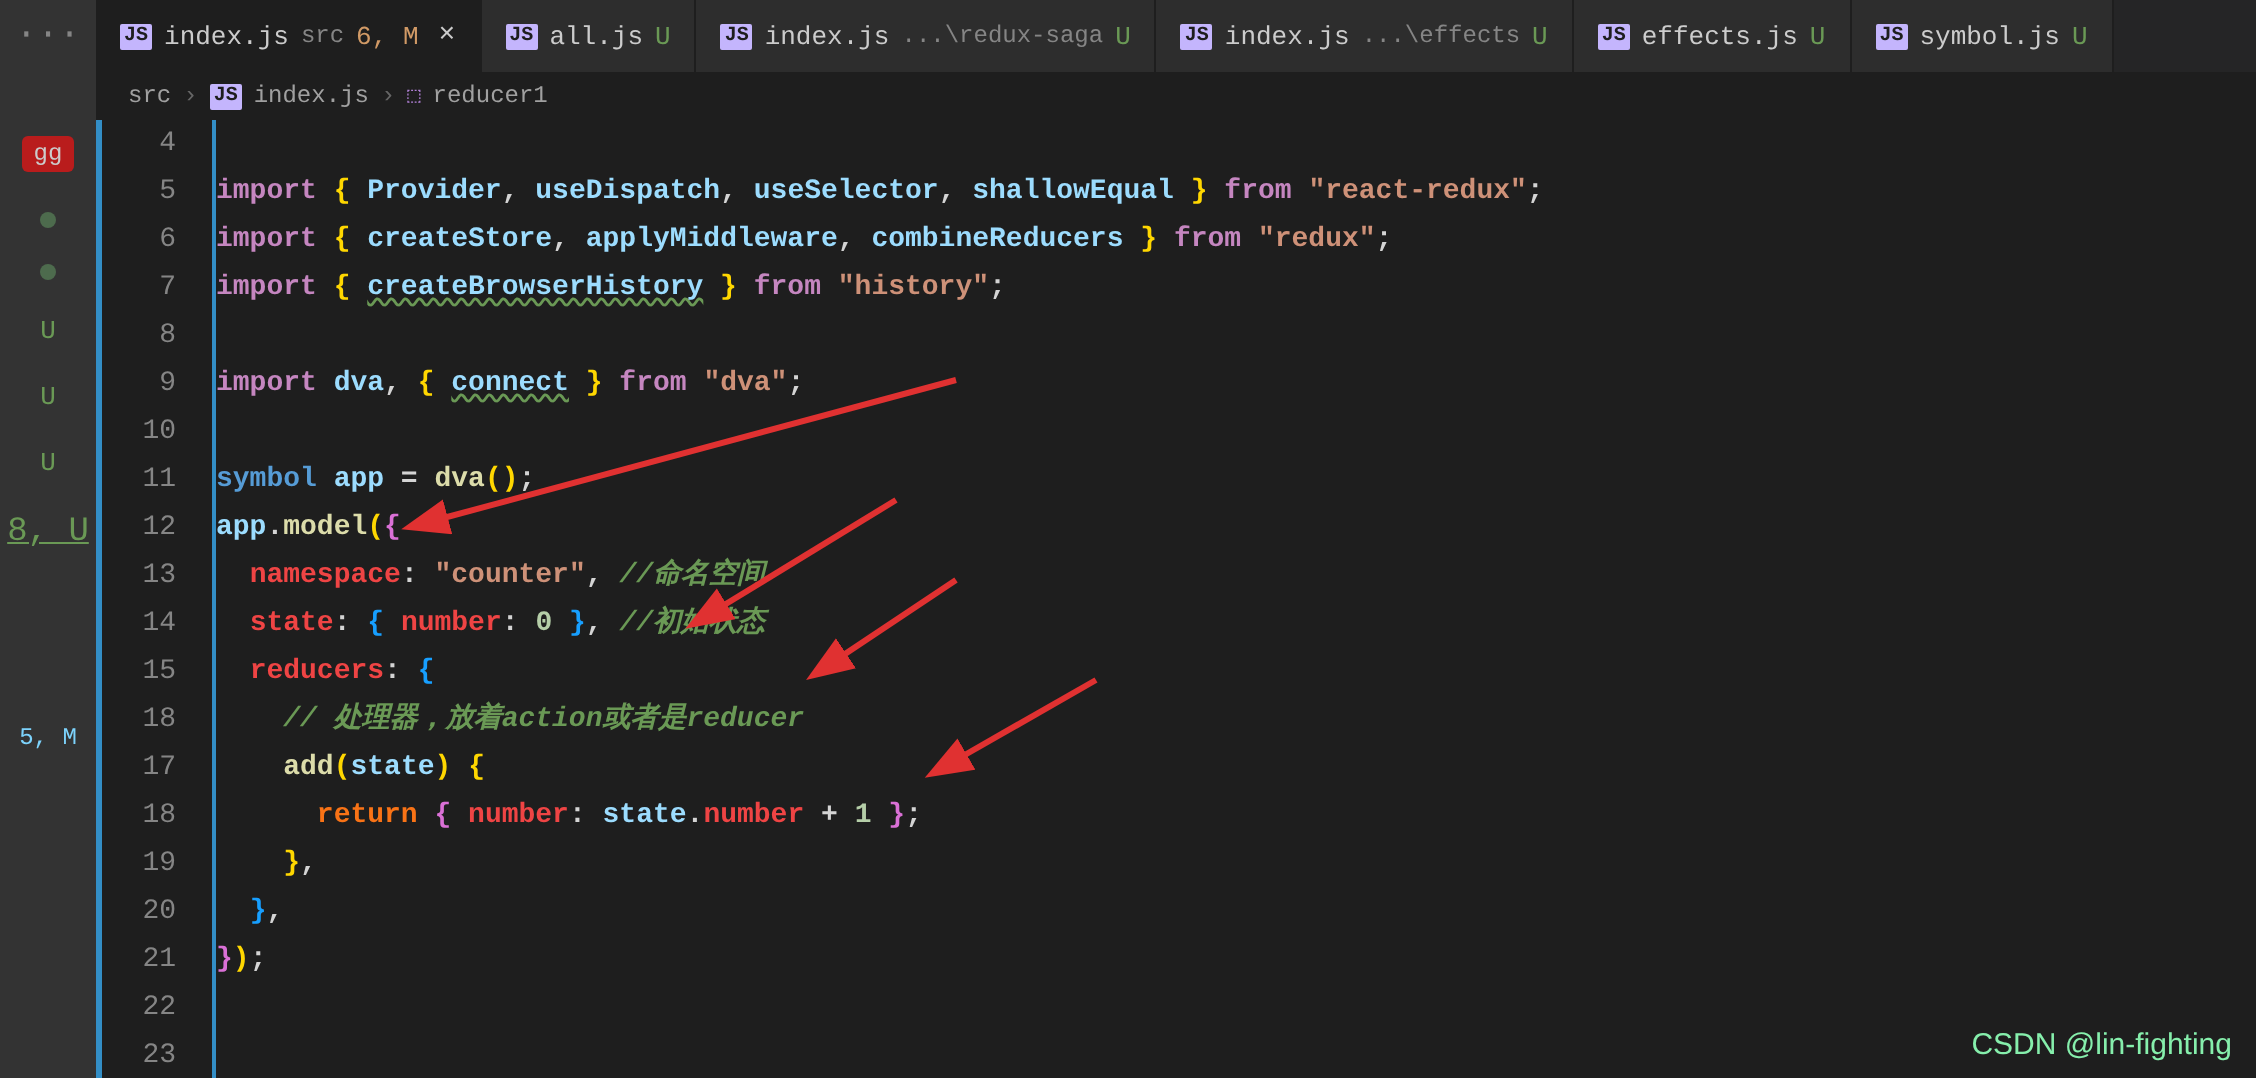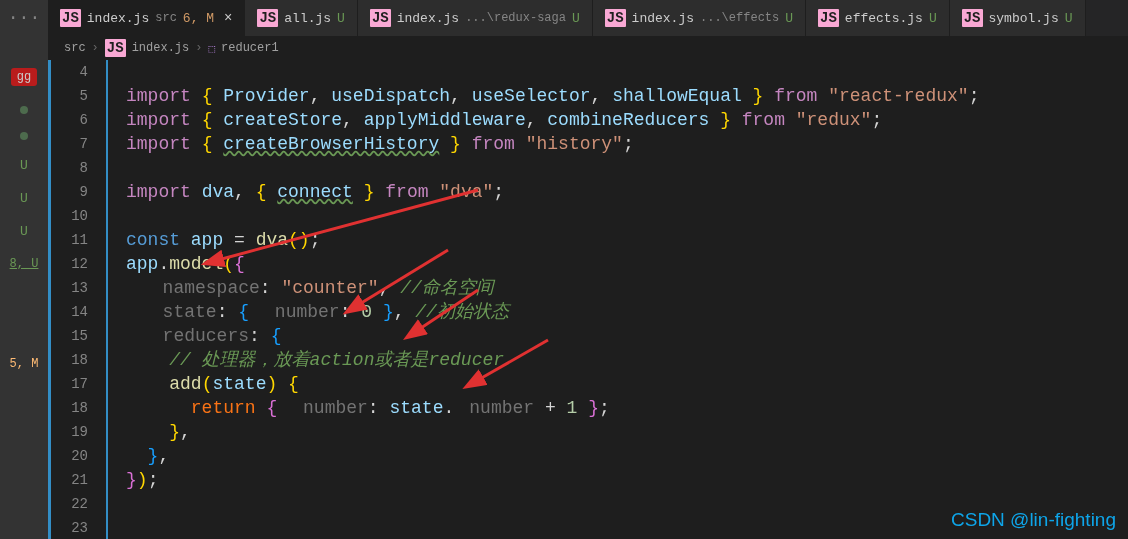--- a/index.html
+++ b/index.html
@@ -47,25 +47,25 @@
       width: 8px; height: 8px;
       border-radius: 50%;
       background: #4d6b4d;
     }
     .status-u {
       color: #6a9955;
       font-size: 13px;
     }
     .status-bu {
       color: #6a9955;
-      font-size: 12px;
+      font-size: 17px;
       text-decoration: underline;
     }
     .status-m {
-      color: #fdba74;
+      color: #7dd3fc;
       font-size: 12px;
     }
     .tabs {
       position: absolute;
       left: 48px; top: 0;
       right: 0;
       height: 36px;
       background: #252526;
       display: flex;
       align-items: stretch;
@@ -77,24 +77,24 @@
       gap: 6px;
       background: #2d2d2d;
       border-right: 1px solid #1e1e1e;
       cursor: pointer;
       font-size: 13px;
     }
     .tab.active {
       background: #1e1e1e;
     }
     .js-icon {
-      background: #f9a8d4;
+      background: #c4b5fd;
       color: #1e1e1e;
       font-weight: bold;
-      font-size: 14px;
+      font-size: 10px;
       padding: 1px 2px;
       border-radius: 1px;
     }
     .tab-name { color: #cccccc; }
     .tab-suffix { color: #858585; font-size: 12px; }
     .tab-status-m { color: #d19a66; }
     .tab-status-u { color: #6a9955; }
     .tab-close { color: #cccccc; font-size: 14px; margin-left: 4px; }
     .breadcrumb {
       position: absolute;
@@ -135,57 +135,57 @@
       left: 0; top: 0;
       width: 3px;
       height: 100%;
       background: #338ec6;
     }
     .line-num {
       height: 24px;
       line-height: 24px;
     }
     .code {
-      padding-left: 18px;
-      font-size: 18px;
+      font-size: 14px;
       line-height: 24px;
+      font-weight: bold;
     }
     .code-line {
       height: 24px;
       white-space: pre;
     }
     .k-import { color: #c586c0; }
     .k-from { color: #c586c0; }
     .k-const { color: #569cd6; }
     .k-return { color: #f97316; }
     .brace { color: #ffd700; }
     .brace2 { color: #da70d6; }
     .brace3 { color: #179fff; }
     .ident { color: #9cdcfe; }
     .fn { color: #dcdcaa; }
     .str { color: #ce9178; }
     .num { color: #b5cea8; }
     .comment { color: #6a9955; font-style: italic; }
     .op { color: #d4d4d4; }
-    .prop { color: #737373; margin-left: 15px; }
+    .prop { color: #ef4444; }
     .underline-wavy {
       text-decoration: underline wavy #6a9955;
       text-decoration-skip-ink: none;
     }
     .arrows {
       position: absolute;
       left: 48px; top: 60px;
       pointer-events: none;
     }
     .watermark {
       position: absolute;
       right: 12px;
       bottom: 8px;
-      color: #0ea5e9;
-      font-size: 19px;
+      color: #86efac;
+      font-size: 15px;
       font-family: Arial, sans-serif;
     }
   </style>
 </head>
 <body>
 
 <div class="activity-bar">
   <div class="activity-dots">···</div>
   <div class="git-marker">gg</div>
   <div class="git-status">
@@ -271,21 +271,21 @@
     <div class="line-num">23</div>
   </div>
   <div class="code">
     <div class="code-line"></div>
     <div class="code-line"><span class="k-import">import </span><span class="brace">{ </span><span class="ident">Provider</span><span class="op">, </span><span class="ident">useDispatch</span><span class="op">, </span><span class="ident">useSelector</span><span class="op">, </span><span class="ident">shallowEqual</span><span class="brace"> }</span><span class="k-from"> from </span><span class="str">"react-redux"</span><span class="op">;</span></div>
     <div class="code-line"><span class="k-import">import </span><span class="brace">{ </span><span class="ident">createStore</span><span class="op">, </span><span class="ident">applyMiddleware</span><span class="op">, </span><span class="ident">combineReducers</span><span class="brace"> }</span><span class="k-from"> from </span><span class="str">"redux"</span><span class="op">;</span></div>
     <div class="code-line"><span class="k-import">import </span><span class="brace">{ </span><span class="ident underline-wavy">createBrowserHistory</span><span class="brace"> }</span><span class="k-from"> from </span><span class="str">"history"</span><span class="op">;</span></div>
     <div class="code-line"></div>
     <div class="code-line"><span class="k-import">import </span><span class="ident">dva</span><span class="op">, </span><span class="brace">{ </span><span class="ident underline-wavy">connect</span><span class="brace"> }</span><span class="k-from"> from </span><span class="str">"dva"</span><span class="op">;</span></div>
     <div class="code-line"></div>
-    <div class="code-line"><span class="k-const">const </span><span class="ident">app</span><span class="op"> = </span><span class="fn">dva</span><span class="brace">()</span><span class="op">;</span></div>
+    <div class="code-line"><span class="k-const">symbol </span><span class="ident">app</span><span class="op"> = </span><span class="fn">dva</span><span class="brace">()</span><span class="op">;</span></div>
     <div class="code-line"><span class="ident">app</span><span class="op">.</span><span class="fn">model</span><span class="brace">(</span><span class="brace2">{</span></div>
     <div class="code-line">  <span class="prop">namespace</span><span class="op">: </span><span class="str">"counter"</span><span class="op">, </span><span class="comment">//命名空间</span></div>
     <div class="code-line">  <span class="prop">state</span><span class="op">: </span><span class="brace3">{ </span><span class="prop">number</span><span class="op">: </span><span class="num">0</span><span class="brace3"> }</span><span class="op">, </span><span class="comment">//初始状态</span></div>
     <div class="code-line">  <span class="prop">reducers</span><span class="op">: </span><span class="brace3">{</span></div>
     <div class="code-line">    <span class="comment">// 处理器，放着action或者是reducer</span></div>
     <div class="code-line">    <span class="fn">add</span><span class="brace">(</span><span class="ident">state</span><span class="brace">)</span><span class="op"> </span><span class="brace">{</span></div>
     <div class="code-line">      <span class="k-return">return </span><span class="brace2">{ </span><span class="prop">number</span><span class="op">: </span><span class="ident">state</span><span class="op">.</span><span class="prop">number</span><span class="op"> + </span><span class="num">1</span><span class="brace2"> }</span><span class="op">;</span></div>
     <div class="code-line">    <span class="brace">}</span><span class="op">,</span></div>
     <div class="code-line">  <span class="brace3">}</span><span class="op">,</span></div>
     <div class="code-line"><span class="brace2">}</span><span class="brace">)</span><span class="op">;</span></div>

